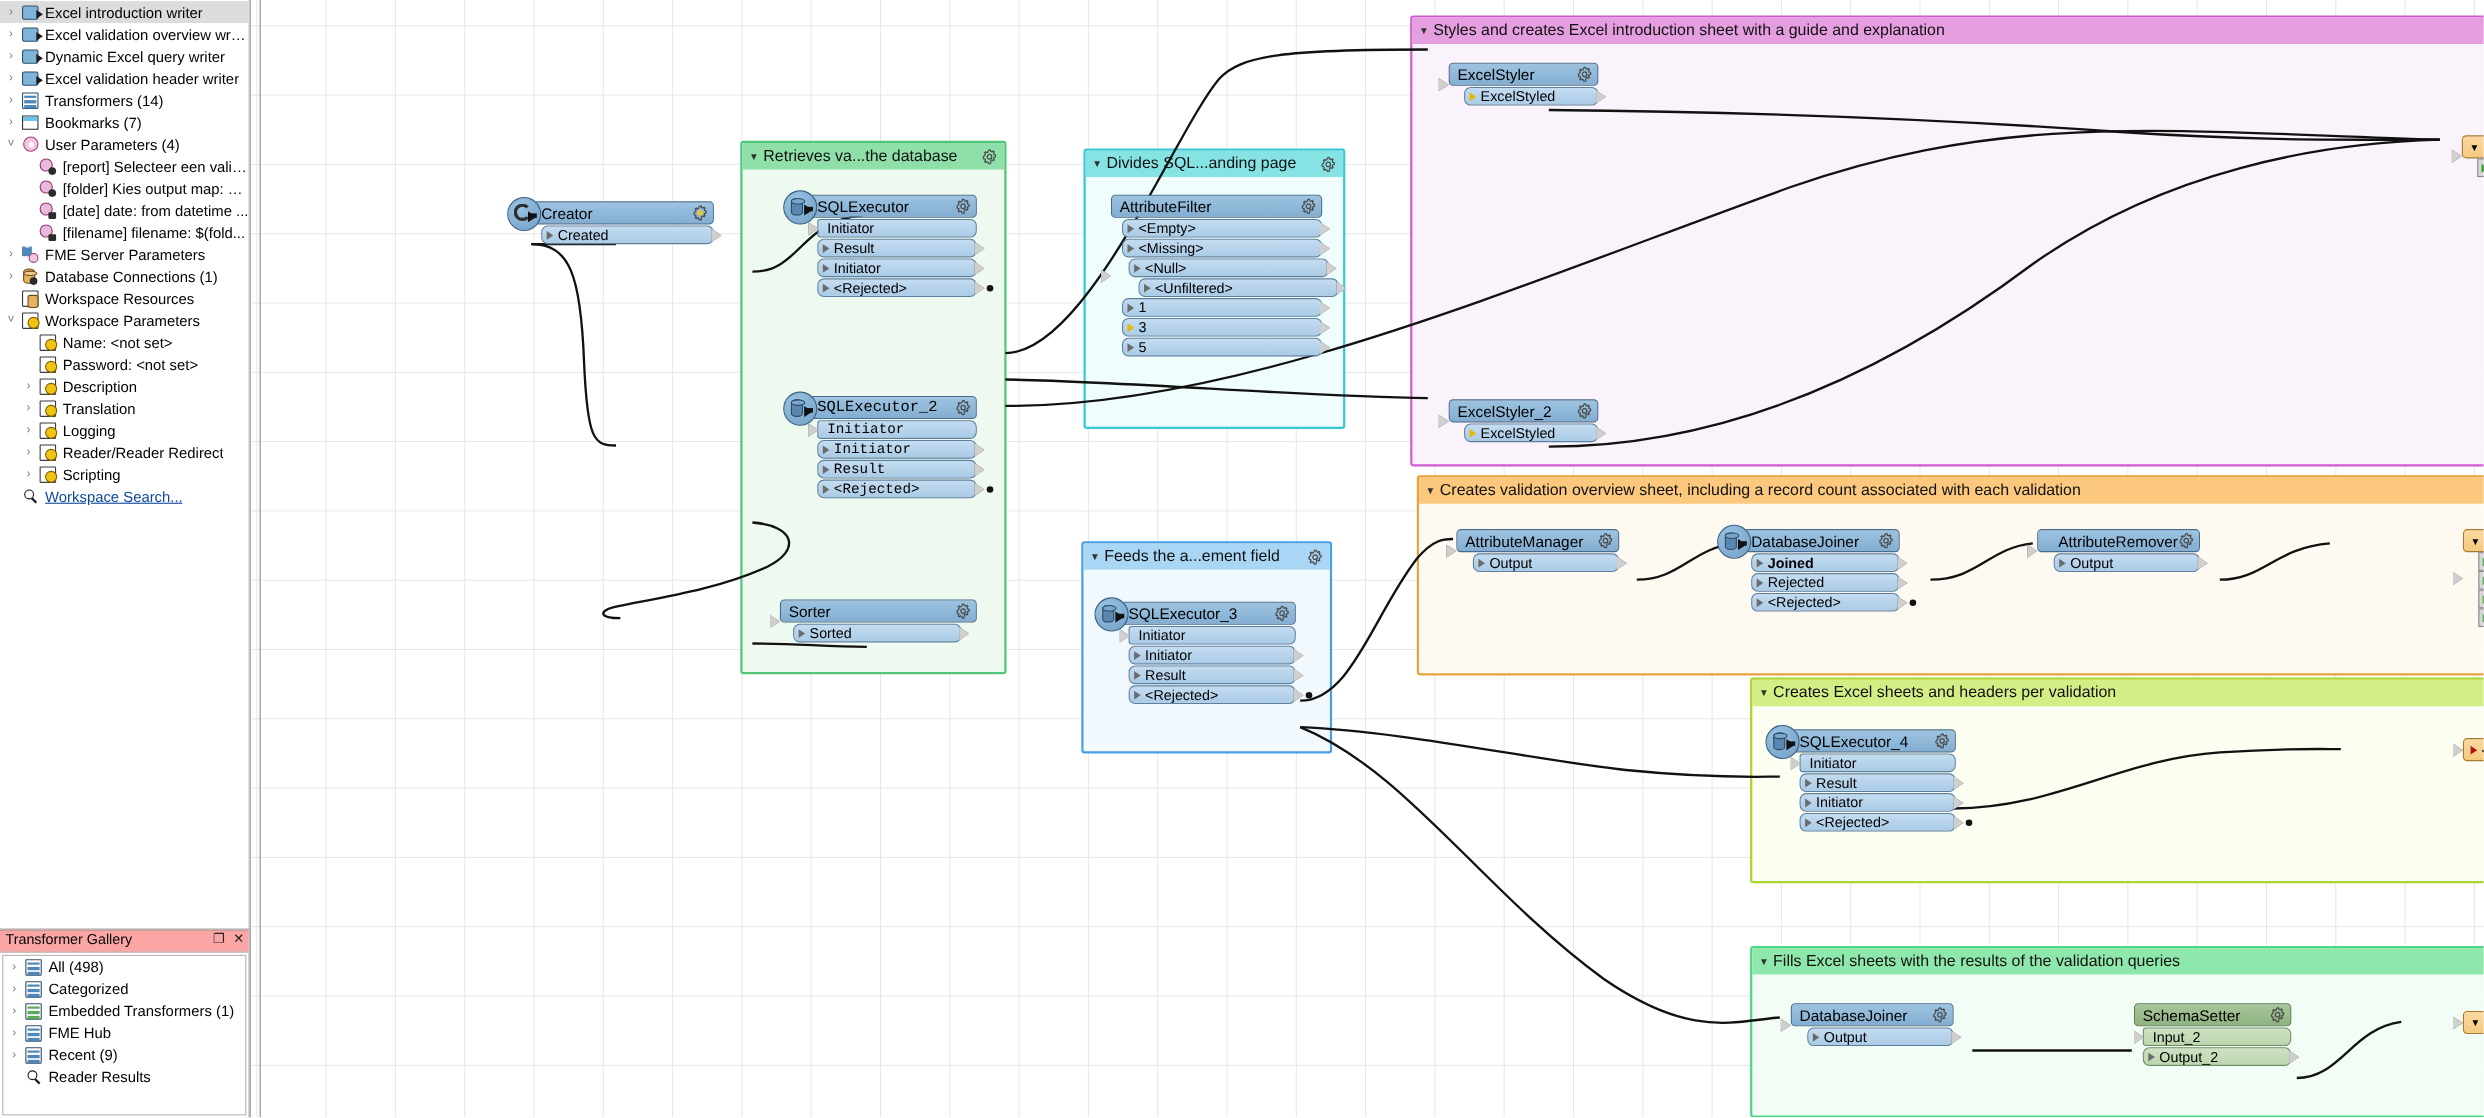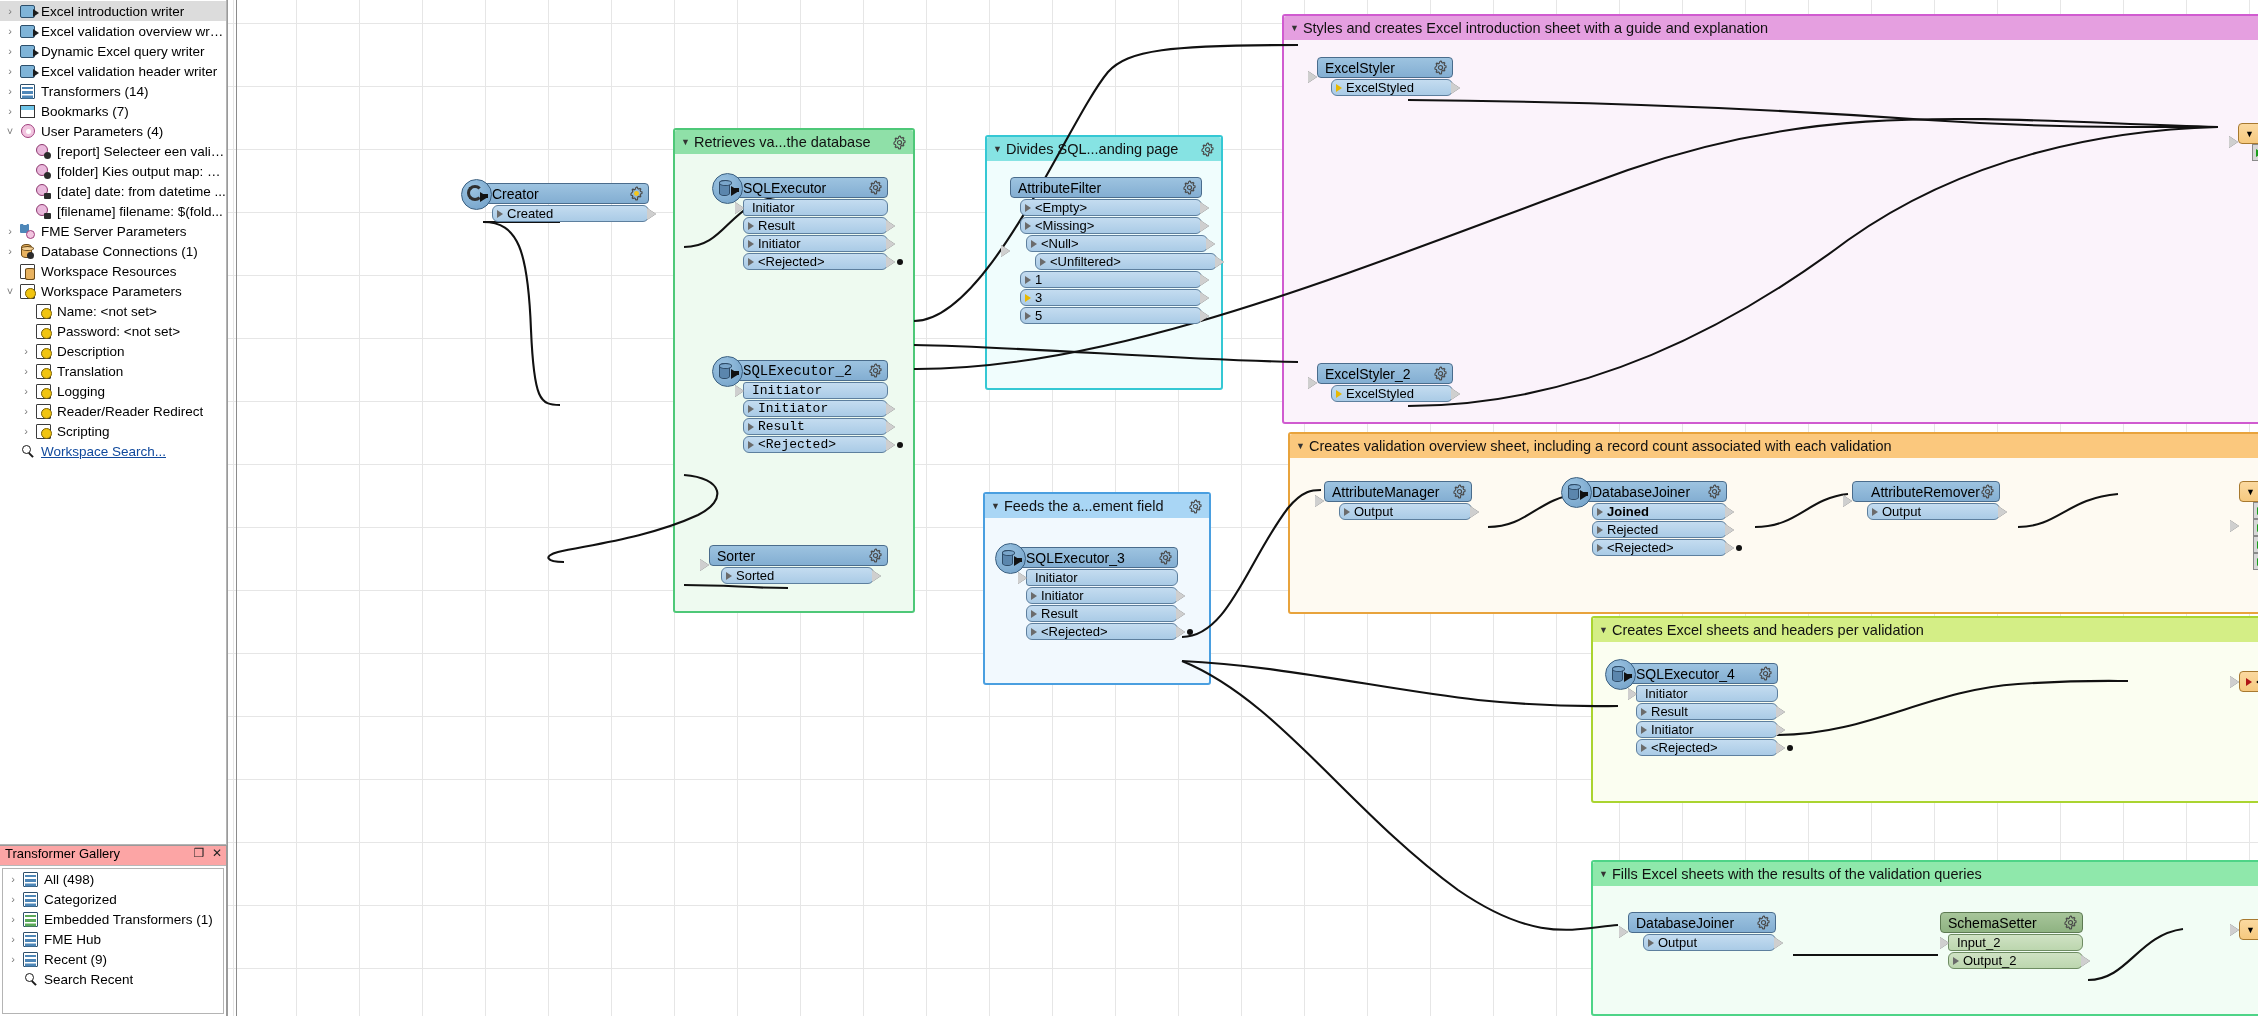--- a/index.html
+++ b/index.html
@@ -419,21 +419,21 @@
             <span class="ticon">
               <span class="ic-trans"></span>
             </span>
             <span class="tlabel">Recent (9)</span>
           </div>
           <div class="tree-row">
             <span class="tw none" style="margin-left:0px"></span>
             <span class="ticon">
               <span class="ic-search"></span>
             </span>
-            <span class="tlabel">Search Recent</span>
+            <span class="tlabel">Reader Results</span>
           </div>
         </div>
     </div>
 
   </div>
 
   <div id="canvas-wrap">
     <div id="grid"></div>
     <div id="vsep"></div>
 

